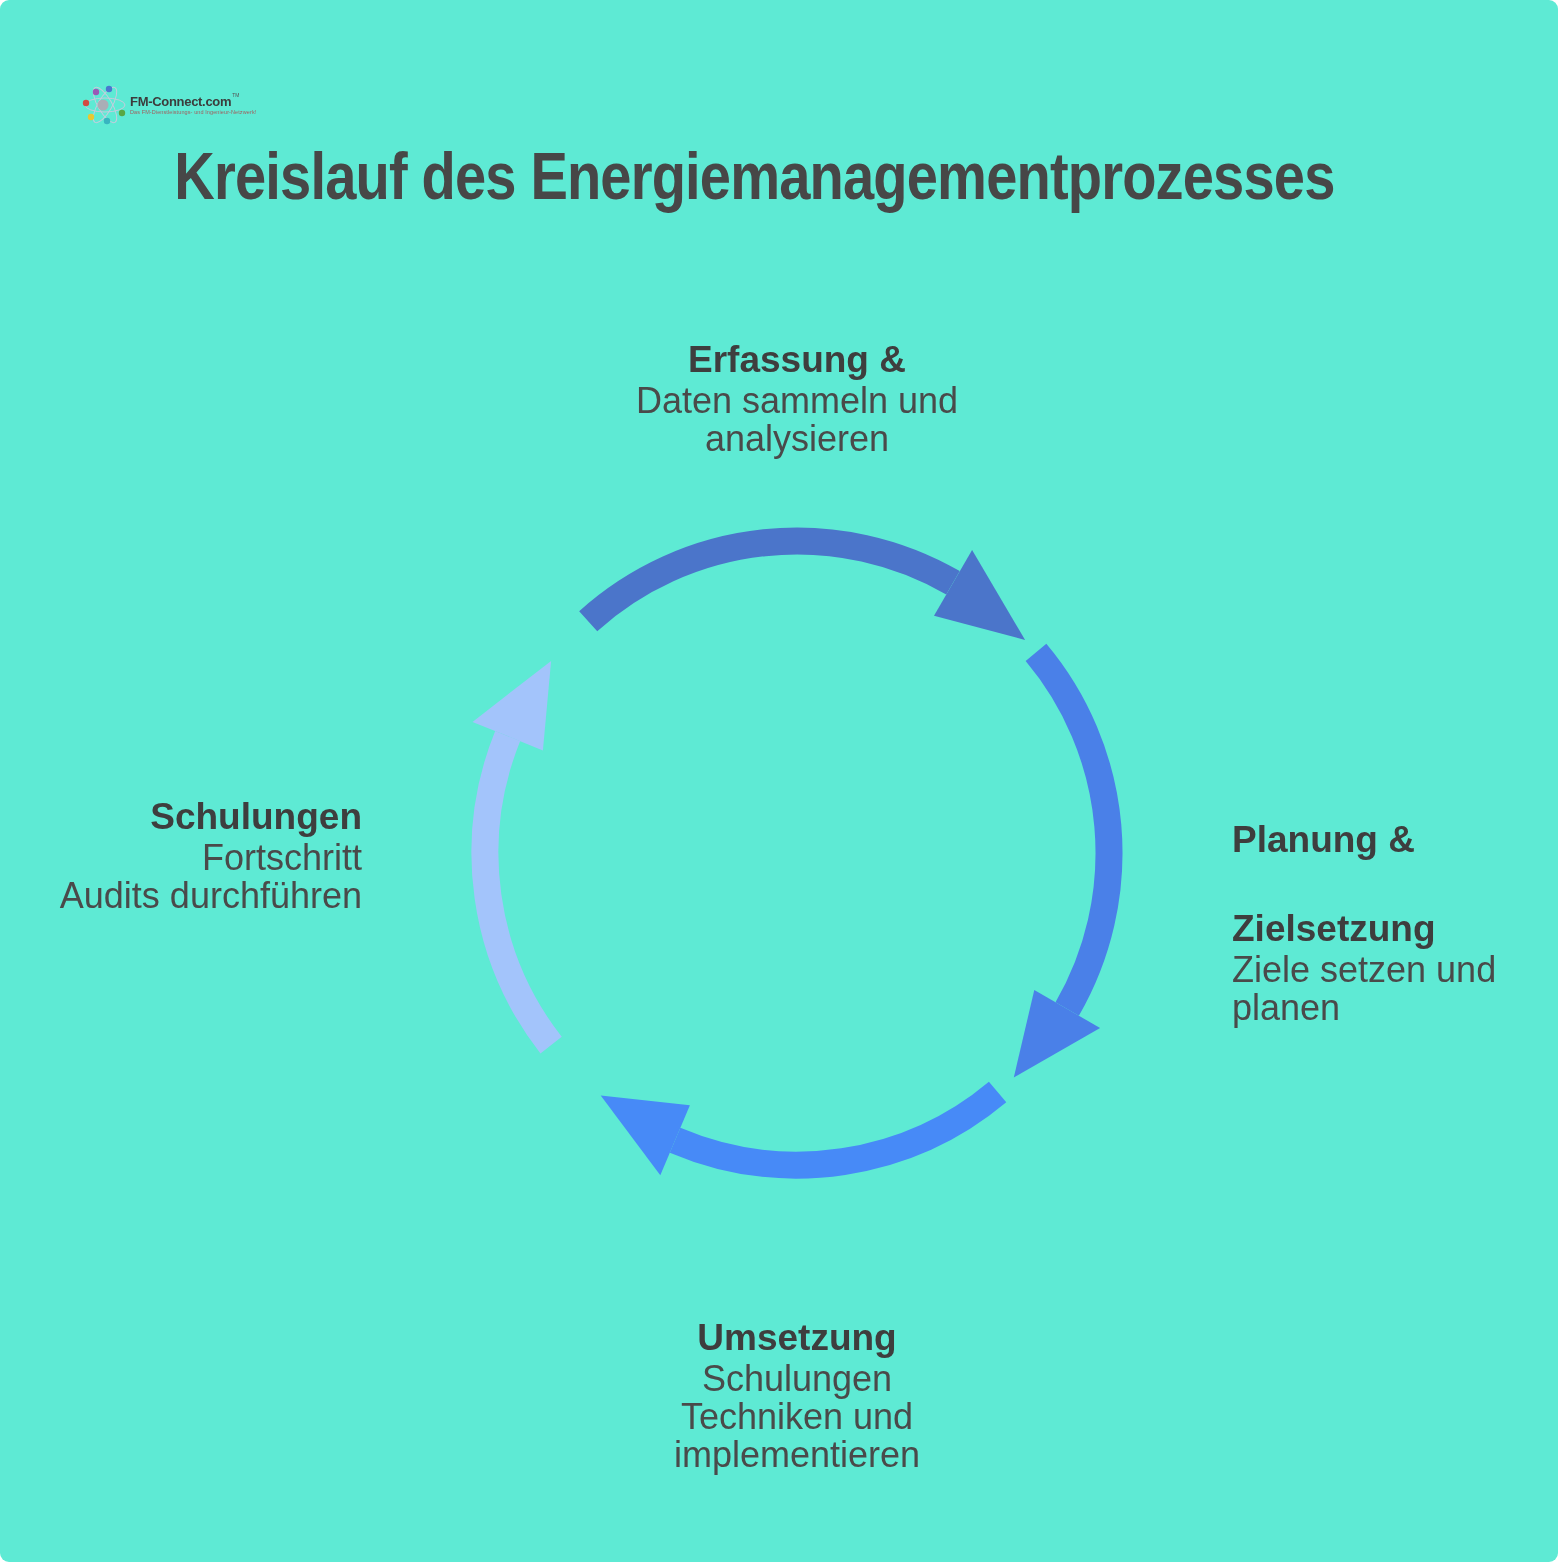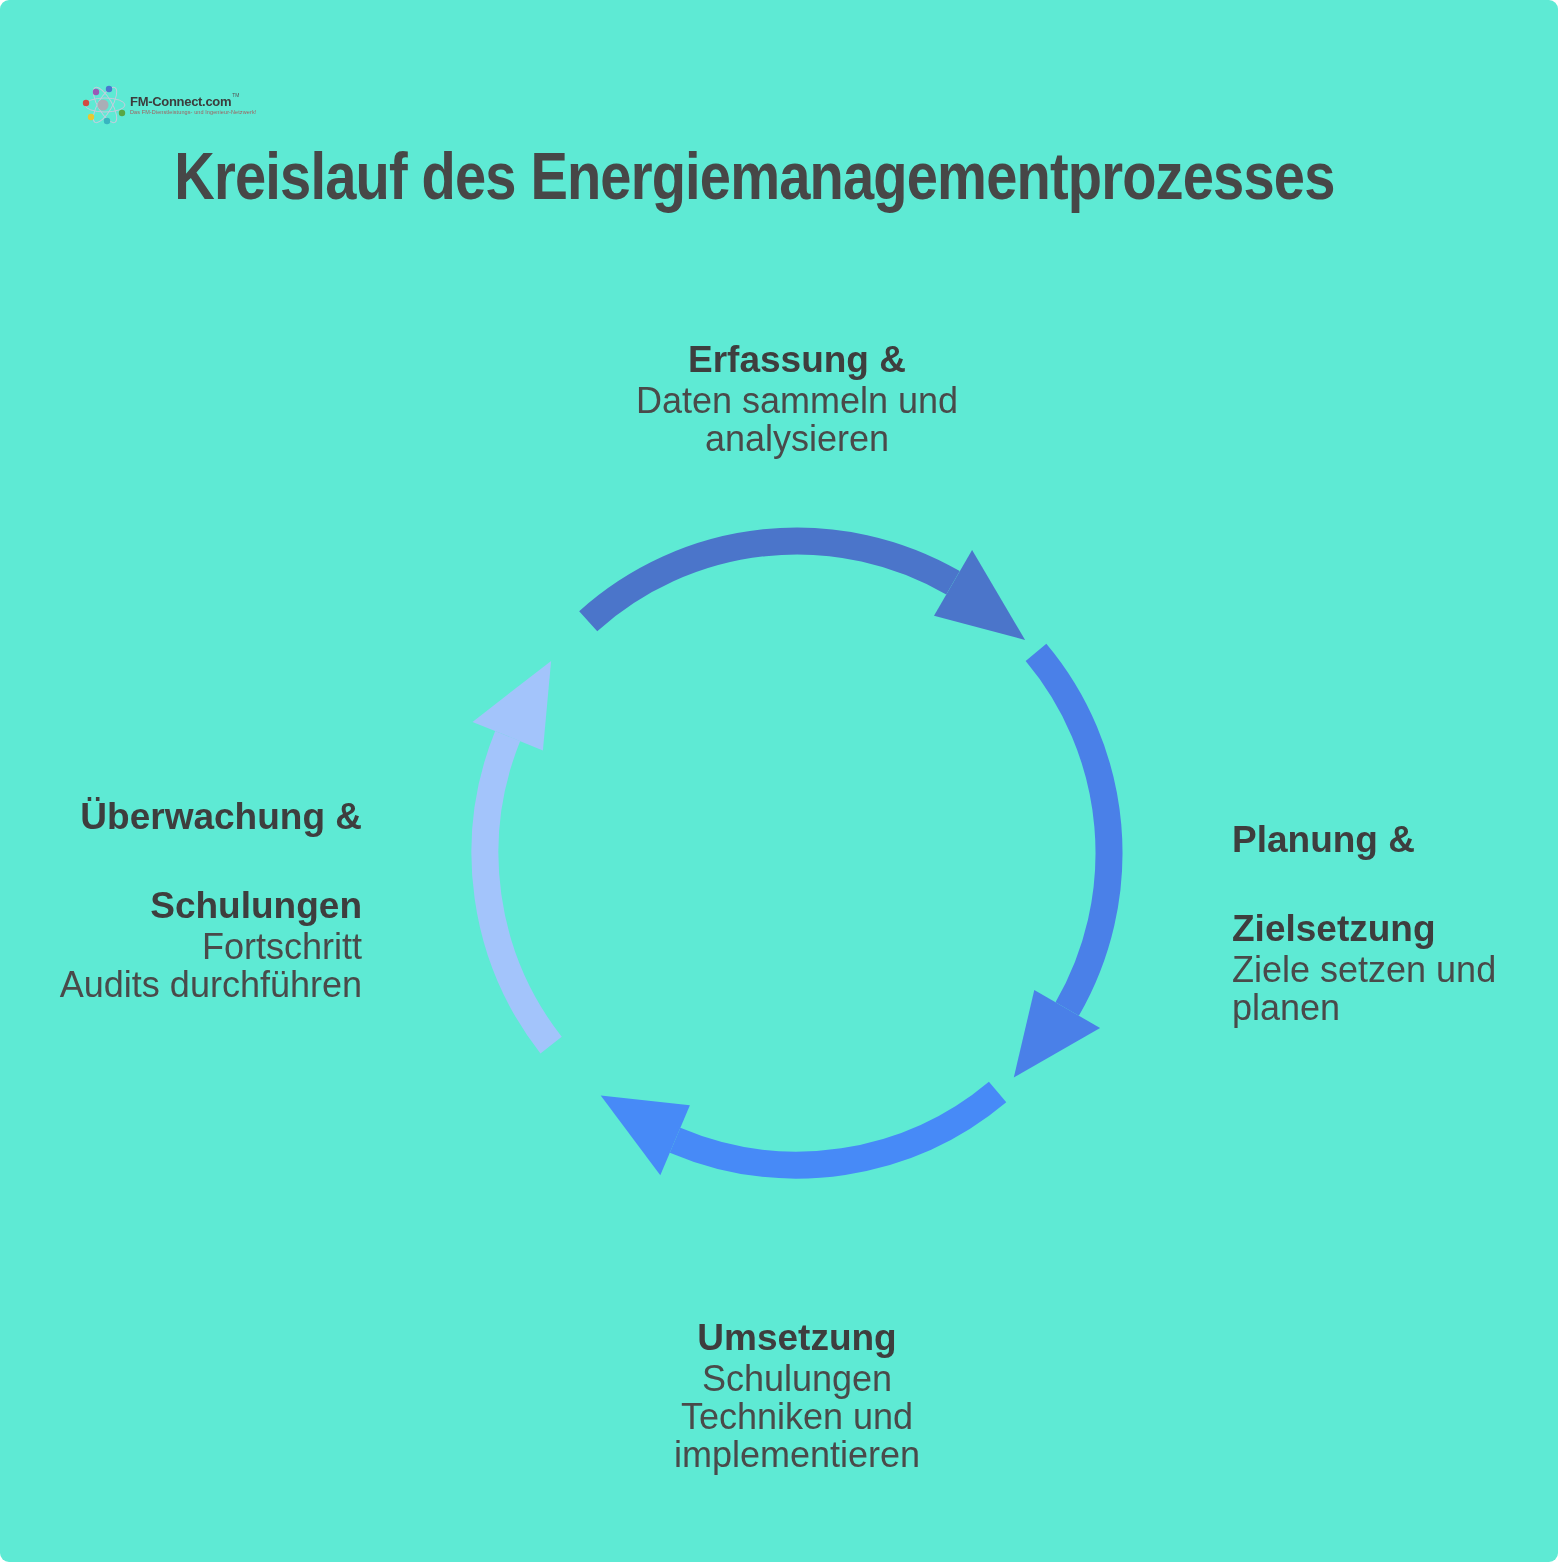--- a/index.html
+++ b/index.html
@@ -107,19 +107,18 @@
   </div>
 
   <div class="label-bottom">
     <div class="step-title">Umsetzung</div>
     <div class="step-desc">Schulungen</div>
     <div class="step-desc">Techniken und</div>
     <div class="step-desc">implementieren</div>
   </div>
 
   <div class="label-left">
-    <div class="step-title">Überwachung &amp;</div>
     <div class="step-title">Schulungen</div>
     <div class="step-desc">Fortschritt</div>
     <div class="step-desc">Audits durchführen</div>
   </div>
 
 </div>
 
 </body></html>

